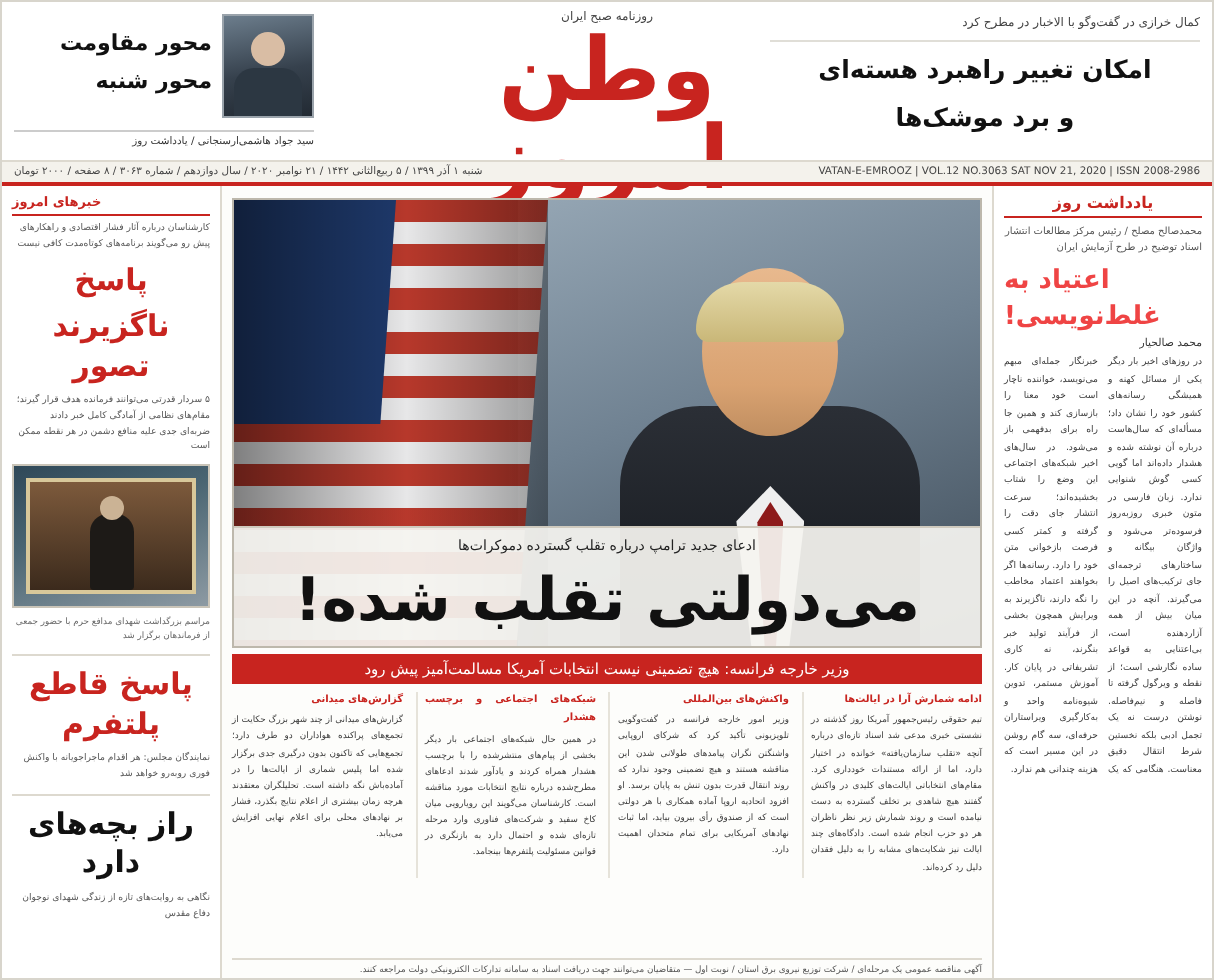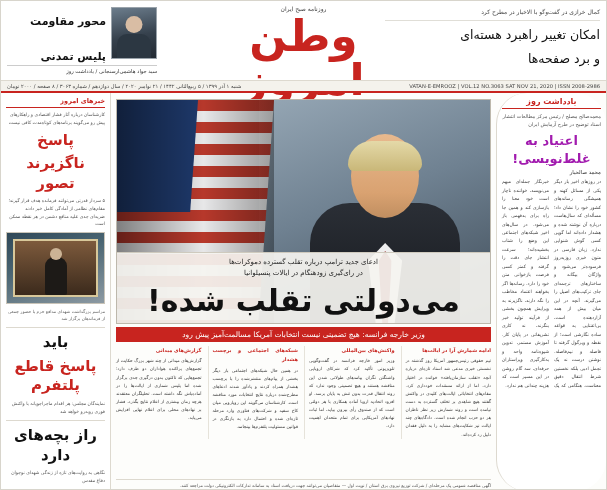--- a/index.html
+++ b/index.html
@@ -46,21 +46,21 @@
     background: #d9bda4;
   }
   .author-photo::before {
     content: "";
     position: absolute; left: 50%; bottom: 0;
     transform: translateX(-50%);
     width: 34px; height: 24px; border-radius: 10px 10px 0 0;
     background: #2c3742;
   }
   .author-lines {
-    display: flex; flex-direction: column; gap: 22px;
+    display: flex; flex-direction: column; gap: 6px;
     justify-content: center; padding-top: 8px;
   }
   .author-lines div {
     font-size: 11px; font-weight: bold; color: #111;
     text-align: right; line-height: 1.2;
   }
   .mast-left-strip {
     font-size: 5.2px; color: #333; text-align: right;
     border-top: 1px solid #ccc; padding-top: 2px;
     line-height: 1.5;
@@ -87,22 +87,22 @@
 
   .mast-right {
     position: absolute; right: 6px; top: 6px;
     width: 215px; text-align: right;
   }
   .mast-right .kicker {
     font-size: 6px; color: #444; line-height: 1.7;
     border-bottom: 1px solid #e0ded7; padding-bottom: 3px;
   }
   .mast-right .lead {
-    font-size: 12.5px; font-weight: normal; color: #111;
-    line-height: 1.5; margin-top: 5px;
+    font-size: 12.5px; font-weight: bold; color: #111;
+    line-height: 1.5; margin-top: 5px; text-align: center;
   }
 
   .mast-strip {
     position: absolute; left: 0; right: 0; bottom: 0;
     height: 11px; background: #f4f2ec;
     border-top: 1px solid #ddd9cf;
     display: flex; align-items: center; justify-content: space-between;
     padding: 0 6px;
     font-size: 5.2px; color: #444;
   }
@@ -111,21 +111,20 @@
   
   .content {
     display: flex;
     height: calc(490px - 92px);
   }
   .col-left {
     width: 110px; flex: none;
     border-left: 1px solid #ddd9cf;
     padding: 4px 5px;
     background: #fff;
-    border-radius: 31px;
   }
   .col-mid {
     flex: 1 1 auto;
     padding: 4px 5px;
     position: relative;
   }
   .col-right {
     width: 110px; flex: none;
     border-right: 1px solid #ddd9cf;
     padding: 4px 5px;
@@ -134,32 +133,32 @@
 
   
   .note-head {
     text-align: center; color: #c8241f;
     font-size: 8px; font-weight: bold;
     border-bottom: 1px solid #c8241f;
     padding-bottom: 2px; margin-bottom: 3px;
   }
   .note-meta { font-size: 5px; color: #555; text-align: right; line-height: 1.6; }
   .note-title {
-    color: #a21caf; font-size: 13px; font-weight: bold;
-    text-align: center; line-height: 1.35; margin: 4px 0 2px;
+    color: #ef4444; font-size: 13px; font-weight: bold;
+    text-align: left; line-height: 1.35; margin: 4px 0 2px;
   }
   .note-author { font-size: 5.4px; color: #333; text-align: right; margin-bottom: 3px; }
   .note-body {
     font-size: 4.6px; color: #3a3a3a; text-align: justify;
     line-height: 1.85; column-count: 2; column-gap: 5px;
   }
 
   
   .rail-head {
-    text-align: right; font-size: 6.5px; color: #c8241f;
+    text-align: left; font-size: 6.5px; color: #c8241f;
     font-weight: bold; border-bottom: 1px solid #c8241f;
     padding-bottom: 2px; margin-bottom: 3px;
   }
   .rail-note { font-size: 4.6px; color: #555; text-align: right; line-height: 1.7; }
   .rail-title {
     font-size: 15px; font-weight: bold; color: #111;
     text-align: center; line-height: 1.3; margin: 4px 0;
   }
   .rail-title.red { color: #c8241f; }
   .rail-sub { font-size: 4.6px; color: #555; text-align: right; line-height: 1.7; }
@@ -288,36 +287,36 @@
 
 <div id="page">
 
   <div class="masthead">
 
     <div class="mast-left">
       <div class="author-box">
         <div class="author-photo"></div>
         <div class="author-lines">
           <div>محور مقاومت</div>
-          <div>پلیس تمدنی</div>
+          <div>محور شنبه</div>
         </div>
       </div>
       <div class="mast-left-strip">سید جواد هاشمی‌ارسنجانی / یادداشت روز</div>
     </div>
 
     <div class="mast-center">
       <div class="logo-sub">روزنامه صبح ایران</div>
       <div class="logo-word">وطن امروز</div>
       <div class="logo-en">VATANEMROOZ.IR</div>
     </div>
 
     <div class="mast-right">
       <div class="kicker">کمال خرازی در گفت‌وگو با الاخبار در مطرح کرد</div>
       <div class="lead">امکان تغییر راهبرد هسته‌ای</div>
-      <div class="lead">و برد صفحه‌ها</div>
+      <div class="lead">و برد موشک‌ها</div>
     </div>
 
     <div class="mast-strip">
       <span class="en">VATAN-E-EMROOZ | VOL.12 NO.3063 SAT NOV 21, 2020 | ISSN 2008-2986</span>
       <span>شنبه ۱ آذر ۱۳۹۹ / ۵ ربیع‌الثانی ۱۴۴۲ / ۲۱ نوامبر ۲۰۲۰ / سال دوازدهم / شماره ۳۰۶۳ / ۸ صفحه / ۲۰۰۰ تومان</span>
     </div>
   </div>
 
   <div class="content">
 
@@ -338,21 +337,20 @@
         <div class="flag-shade"></div>
         <div class="subject">
           <div class="suit"></div>
           <div class="shirt"></div>
           <div class="tie"></div>
           <div class="head"></div>
           <div class="hair"></div>
         </div>
         <div class="caption-band">
           <div class="cap-kicker">ادعای جدید ترامپ درباره تقلب گسترده دموکرات‌ها</div>
-          <div class="cap-kicker">در رای‌گیری زودهنگام در ایالات پنسیلوانیا</div>
           <div class="headline">می‌دولتی تقلب شده!</div>
         </div>
       </div>
 
       <div class="subhead-bar">وزیر خارجه فرانسه: هیچ تضمینی نیست انتخابات آمریکا مسالمت‌آمیز پیش رود</div>
 
       <div class="mid-cols">
         <div class="c">
           <span class="hl">ادامه شمارش آرا در ایالت‌ها</span>
           <span>تیم حقوقی رئیس‌جمهور آمریکا روز گذشته در نشستی خبری مدعی شد اسناد تازه‌ای درباره آنچه «تقلب سازمان‌یافته» خوانده در اختیار دارد، اما از ارائه مستندات خودداری کرد. مقام‌های انتخاباتی ایالت‌های کلیدی در واکنش گفتند هیچ شاهدی بر تخلف گسترده به دست نیامده است و روند شمارش زیر نظر ناظران هر دو حزب انجام شده است. دادگاه‌های چند ایالت نیز شکایت‌های مشابه را به دلیل فقدان دلیل رد کرده‌اند.</span>
@@ -384,21 +382,20 @@
       <div class="rail-sub">ضربه‌ای جدی علیه منافع دشمن در هر نقطه ممکن است</div>
 
       <div class="rail-photo">
         <div class="frame"></div>
         <div class="figure"></div>
       </div>
       <div class="rail-cap">مراسم بزرگداشت شهدای مدافع حرم با حضور جمعی از فرماندهان برگزار شد</div>
 
       <div class="rail-divider"></div>
 
-      <div class="rail-title">باید</div>
       <div class="rail-title red">پاسخ قاطع پلتفرم</div>
       <div class="rail-sub">نمایندگان مجلس: هر اقدام ماجراجویانه با واکنش فوری روبه‌رو خواهد شد</div>
 
       <div class="rail-divider"></div>
 
       <div class="rail-title">راز بچه‌های دارد</div>
       <div class="rail-sub">نگاهی به روایت‌های تازه از زندگی شهدای نوجوان دفاع مقدس</div>
 
     </div>
 

